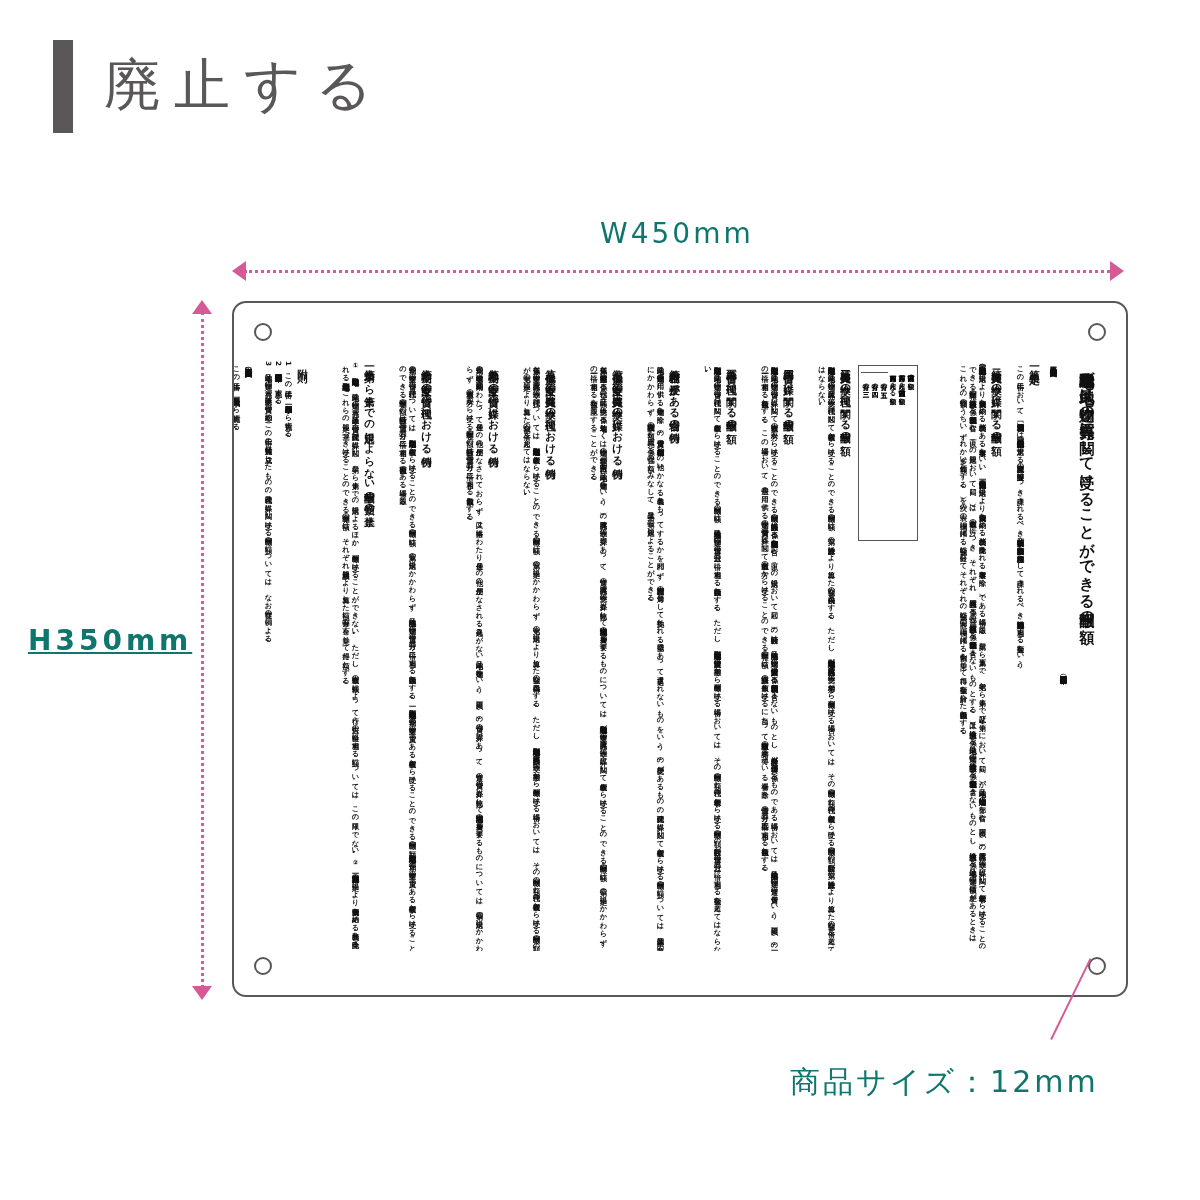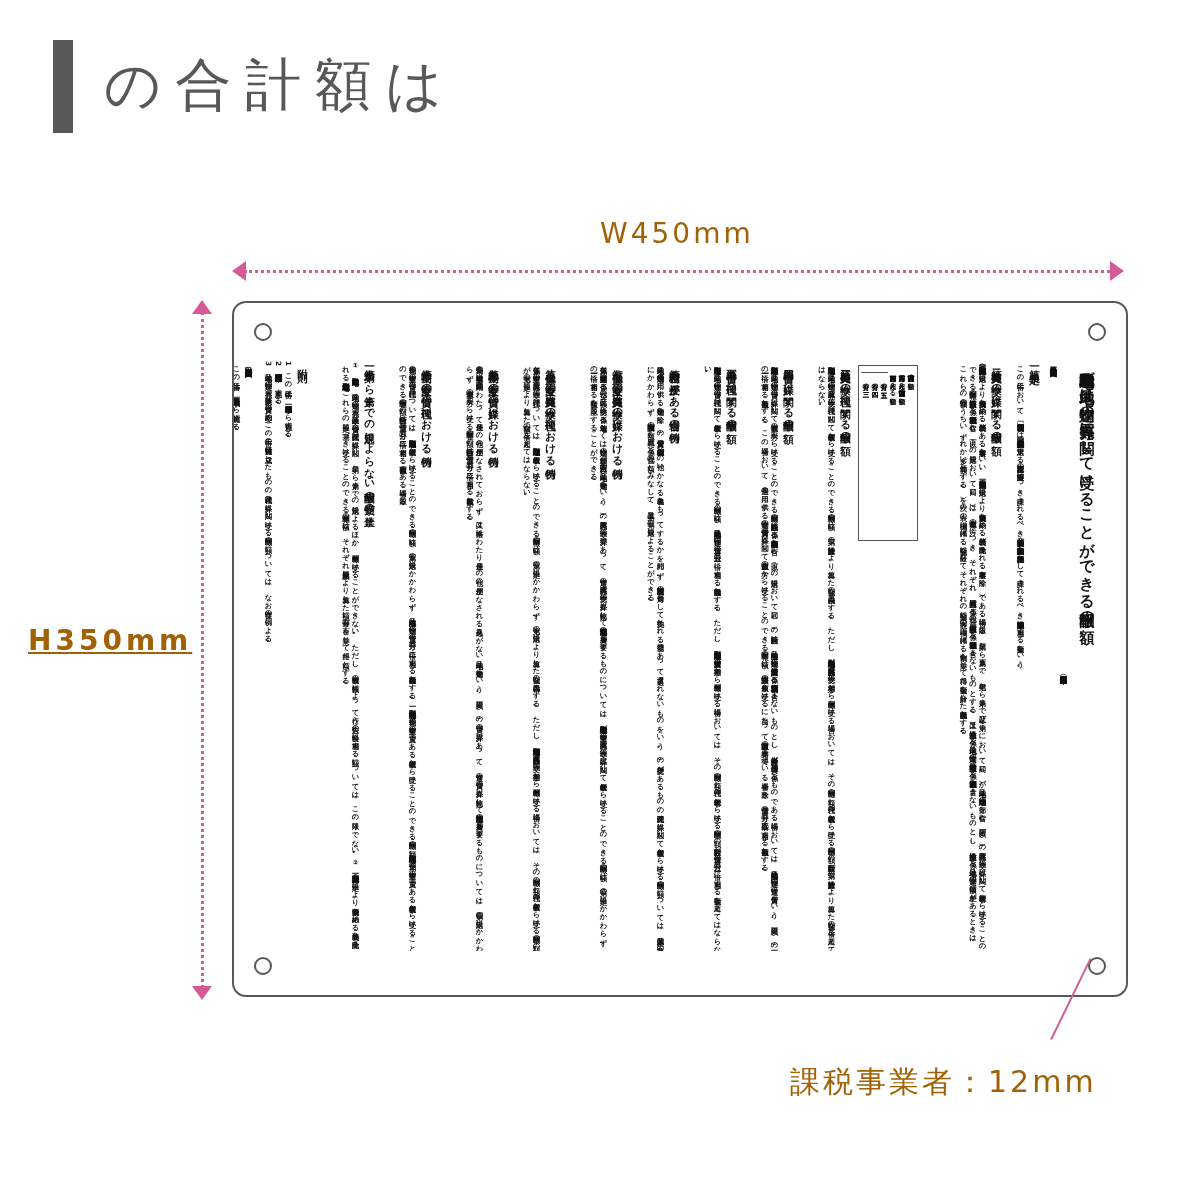--- a/index.html
+++ b/index.html
@@ -1,21 +1,21 @@
 <!DOCTYPE html>
 <html><head>
 <meta charset="utf-8">
 <style>
   html, body { margin:0; padding:0; }
   body { width:1200px; height:1200px; background:#ffffff; position:relative; overflow:hidden;
          font-family:"DejaVu Sans", sans-serif; }
   .heading-bar { position:absolute; left:53px; top:40px; width:20px; height:93px; background:#595757; }
   .heading { position:absolute; left:104px; top:50px; font-size:56px; letter-spacing:14px; color:#595757;
              font-weight:300; line-height:70px; }
-  .dim-label { position:absolute; color:#a16207; font-family:"DejaVu Sans", sans-serif; }
+  .dim-label { position:absolute; color:#0f766e; font-family:"DejaVu Sans", sans-serif; }
   .w-label { left:600px; top:217px; font-size:28px; letter-spacing:3px; }
   .h-label { left:28px; top:624px; font-size:28px; letter-spacing:4px; font-weight:bold;text-decoration:underline; }
   .hole-label { left:790px; top:1062px; font-size:30px; letter-spacing:3px; }
   .h-arrow-line { position:absolute; left:244px; top:270px; width:866px; height:0; border-top:3px dotted #d45b95; }
   .arrow-left { position:absolute; left:232px; top:261px; width:0; height:0; border-top:10px solid transparent;
                 border-bottom:10px solid transparent; border-right:14px solid #d45b95; }
   .arrow-right { position:absolute; left:1110px; top:261px; width:0; height:0; border-top:10px solid transparent;
                  border-bottom:10px solid transparent; border-left:14px solid #d45b95; }
   .v-arrow-line { position:absolute; left:201px; top:312px; width:0; height:676px; border-left:3px dotted #d45b95; }
   .arrow-up { position:absolute; left:192px; top:300px; width:0; height:0; border-left:10px solid transparent;
@@ -37,21 +37,21 @@
   .gap { width:4px; }
   .fee-table { writing-mode:vertical-rl; border:1px solid #555; font-size:6.6px; line-height:9px; padding:2px;
                height:170px; margin:4px 3px 0 3px; display:flex; flex-direction:column; font-weight:bold; }
   .fee-table .cell { padding:2px 0; }
   .fee-table .cell + .cell { border-top:1px solid #555; margin-top:4px; padding-top:6px; }
 </style>
 </head>
 <body>
 
 <div class="heading-bar"></div>
-<div class="heading">の合計額は</div>
+<div class="heading">廃止する</div>
 
 <div class="dim-label w-label">W450mm</div>
 <div class="arrow-left"></div>
 <div class="h-arrow-line"></div>
 <div class="arrow-right"></div>
 
 <div class="dim-label h-label">H350mm</div>
 <div class="arrow-up"></div>
 <div class="v-arrow-line"></div>
 <div class="arrow-down"></div>
@@ -110,13 +110,13 @@
     <div class="col" style="width:10px;">2 昭和四十年四月建設省告示第千百七十四号は、廃止する。</div>
     <div class="col" style="width:20px;">3 宅地又は建物の売買、交換又は貸借の契約でこの告示の施行日前に成立したものの代理又は媒介に関し受ける報酬の額については、なお従前の例による。</div>
 
     <div class="col" style="width:12px;height:260px;">附 則（平成元年二月十七日建設省告示第二百六十三号）</div>
     <div class="col" style="width:12px;height:200px;">この告示は、平成元年四月一日から施行する。</div>
 
   </div>
 </div>
 
 <div class="leader"></div>
-<div class="dim-label hole-label">課税事業者：12mm</div>
+<div class="dim-label hole-label">商品サイズ：12mm</div>
 
 </body></html>

